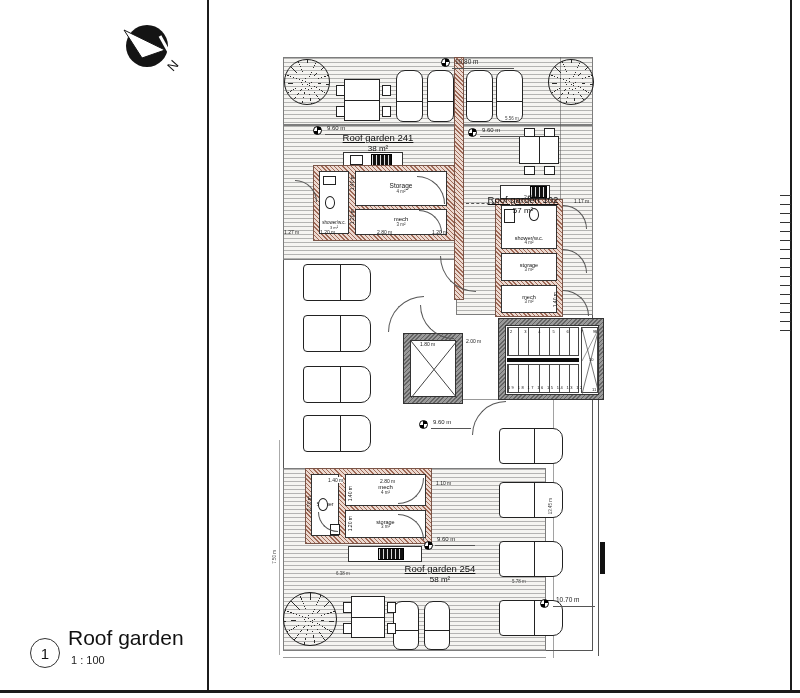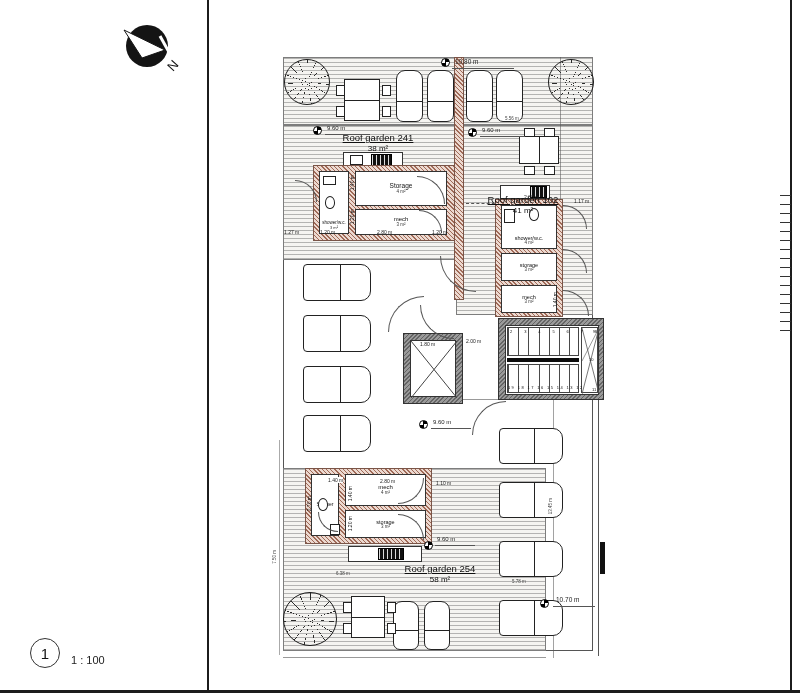--- a/index.html
+++ b/index.html
@@ -222,21 +222,21 @@
   <div class="abs arc" style="left:417px;top:176px;width:28px;height:28px;border-top:1px solid #555;border-right:1px solid #555;border-top-right-radius:100%;"></div>
   <div class="abs arc" style="left:419px;top:210px;width:23px;height:23px;border-top:1px solid #555;border-right:1px solid #555;border-top-right-radius:100%;"></div>
   <div class="abs arc" style="left:295px;top:180px;width:22px;height:22px;border-top:1px solid #555;border-right:1px solid #555;border-top-right-radius:100%;"></div>
   <div class="abs arc" style="left:398px;top:478px;width:26px;height:26px;border-bottom:1px solid #555;border-right:1px solid #555;border-bottom-right-radius:100%;"></div>
   <div class="abs arc" style="left:398px;top:514px;width:26px;height:26px;border-top:1px solid #555;border-right:1px solid #555;border-top-right-radius:100%;"></div>
   <div class="abs arc" style="left:318px;top:512px;width:20px;height:20px;border-bottom:1px solid #555;border-left:1px solid #555;border-bottom-left-radius:100%;"></div>
 
   <div class="abs glabel" style="left:323px;top:132px;width:110px;">Roof garden 241</div>
   <div class="abs garea" style="left:323px;top:144px;width:110px;">38 m²</div>
   <div class="abs glabel" style="left:458px;top:194px;width:130px;">Roof garden 102</div>
-  <div class="abs garea" style="left:458px;top:206px;width:130px;">41 m²</div>
+  <div class="abs garea" style="left:458px;top:206px;width:130px;">57 m²</div>
   <div class="abs glabel" style="left:380px;top:563px;width:120px;">Roof garden 254</div>
   <div class="abs garea" style="left:380px;top:575px;width:120px;">58 m²</div>
 
   <div class="abs lvl" style="left:441px;top:58px;"></div>
   <div class="abs dim" style="left:455px;top:58px;font-size:6.5px;">10.80 m</div>
   <div class="abs dline" style="left:452px;top:68px;width:62px;height:1px;"></div>
 
   <div class="abs lvl" style="left:313px;top:126px;"></div>
   <div class="abs dim" style="left:327px;top:125px;font-size:6px;">9.60 m</div>
   <div class="abs dline" style="left:325px;top:134px;width:45px;height:1px;"></div>
@@ -276,15 +276,16 @@
   <div class="abs dim dimv" style="left:347px;top:516px;font-size:5px;">1.20 m</div>
   <div class="abs dim-xs" style="left:336px;top:571px;">6.38 m</div>
   <div class="abs dim-xs dimv" style="left:272px;top:550px;">7.50 m</div>
   <div class="abs dim-xs" style="left:512px;top:579px;">5.78 m</div>
   <div class="abs dim-xs dimv" style="left:548px;top:498px;">13.45 m</div>
 
   <div class="abs" style="left:30px;top:638px;width:30px;height:30px;border:1.5px solid #333;border-radius:50%;
               display:flex;align-items:center;justify-content:center;">
     <span style="font-size:15px;color:#111;">1</span>
   </div>
+  <div class="abs" style="left:68px;top:626px;font-size:21px;color:#111;">Roof garden</div>
   <div class="abs" style="left:71px;top:654px;font-size:11px;color:#222;">1 : 100</div>
 
 </div>
 
 </body></html>

